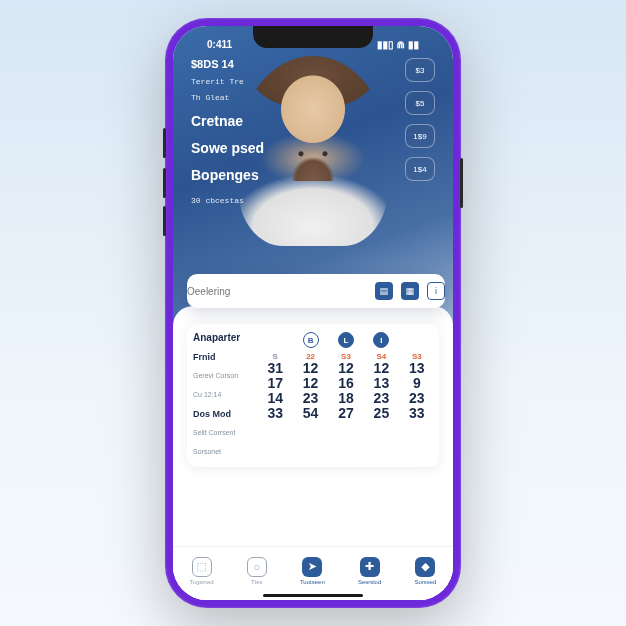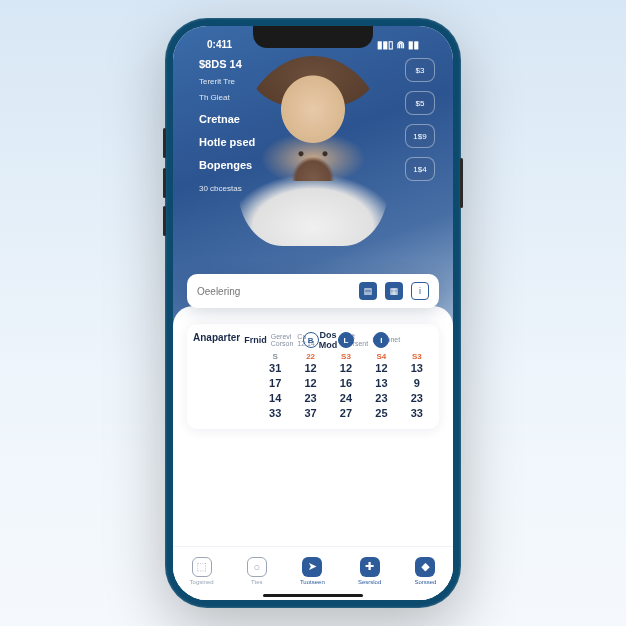--- a/index.html
+++ b/index.html
@@ -3,21 +3,21 @@
   <meta charset="utf-8">
   <style>
     * { margin: 0; padding: 0; box-sizing: border-box; font-family: -apple-system, BlinkMacSystemFont, sans-serif; }
     body {
       width: 626px; height: 626px;
       background: linear-gradient(180deg, #d8e7f5 0%, #eef5fb 60%, #f5f9fd 100%);
       display: flex; align-items: center; justify-content: center;
     }
     .phone {
       width: 296px; height: 590px;
-      background: #0c4a6e; border-radius: 42px;
+      background: #6d28d9; border-radius: 42px;
       padding: 8px; position: relative;
       box-shadow: 0 20px 60px rgba(0,0,0,.25), inset 0 0 3px rgba(255,255,255,.3);
     }
     .phone::before, .phone::after {
       content:''; position:absolute; background:#2a2a2a; border-radius:2px;
     }
     .phone::before { left:-2px; top:110px; width:3px; height:30px; box-shadow: 0 40px 0 #2a2a2a, 0 78px 0 #2a2a2a; }
     .phone::after { right:-2px; top:140px; width:3px; height:50px; }
     .screen {
       width:100%; height:100%; border-radius:34px; overflow:hidden;
@@ -40,24 +40,24 @@
       z-index:1;
     }
     .hero-content { position:relative; z-index:10; padding:4px 18px 0; color:#fff; }
     .header-row { display:flex; align-items:center; gap:6px; margin-bottom:10px; }
     .header-title { font-size:15px; font-weight:500; flex:1; }
     .arrow-btn {
       width:40px; height:22px; border-radius:11px;
       background:rgba(255,255,255,.15); border:1px solid rgba(255,255,255,.3);
       display:flex; align-items:center; justify-content:center; font-size:11px;
     }
-    .menu-zone { display:flex; justify-content:space-between;margin-left:8px; }
+    .menu-zone { display:flex; justify-content:space-between; }
     .menu-left { display:flex; flex-direction:column; gap:7px; font-size:9px; }
-    .menu-heading { font-size:11px; font-weight:600; margin-top:4px; }
-    .menu-sub { opacity:.85; font-size:8px; }
+    .menu-heading { font-size:14px; font-weight:600; margin-top:4px; }
+    .menu-sub { opacity:.85; font-size:8px;font-family:Liberation Mono, monospace; }
     .portrait {
       position:absolute; top:30px; left:50%; transform:translateX(-50%);
       width:150px; height:190px; z-index:5;
       background: radial-gradient(ellipse 60% 50% at 50% 28%, #e8c9a8 0%, #d9b890 35%, transparent 36%),
                   radial-gradient(ellipse 68% 30% at 50% 10%, #6b4e3a 0%, #5a3f2e 60%, transparent 61%),
                   radial-gradient(ellipse 50% 20% at 50% 54%, #c9a888 0%, transparent 70%),
                   radial-gradient(ellipse 80% 40% at 50% 90%, #f0f0f0 0%, #e0e0e0 50%, transparent 70%);
       border-radius: 50% 50% 30% 30%;
       filter: blur(.4px);
     }
@@ -73,52 +73,52 @@
       border:1px solid rgba(255,255,255,.4); background:rgba(60,90,140,.3);
       display:flex; align-items:center; justify-content:center;
       font-size:8px; font-weight:500;
     }
     .card-area {
       position:absolute; top:280px; left:0; right:0; bottom:0;
       background:#fff; z-index:12; padding:0 14px;
       border-radius:20px 20px 0 0;
     }
     .search-card {
-      position:absolute; top:-32px; left:14px; right:14px;
-      background:#fff; border-radius:10px; padding:8px 10px;
+      position:absolute; top:-32px; left:14px; right:8px;
+      background:#fff; border-radius:10px; padding:8px 0;
       box-shadow:0 4px 18px rgba(20,40,80,.18);
       display:flex; align-items:center; gap:8px;
     }
     .search-card input { border:none; outline:none; flex:1; font-size:10px; color:#445; }
     .mini-icon {
       width:18px; height:18px; border-radius:4px;
       display:flex; align-items:center; justify-content:center; font-size:9px;
     }
     .mi-blue { background:#2e5c9a; color:#fff; }
     .mi-outline { border:1.4px solid #2e5c9a; color:#2e5c9a; }
     .cal {
       margin-top:18px; background:#fff; border-radius:10px; padding:8px 6px;
       box-shadow:0 2px 12px rgba(20,40,80,.08);
     }
     .cal-body { display:flex; gap:6px; }
-    .cal-side { width:60px; display:flex; flex-direction:row; gap:4px; font-size:7px; color:#8590a0; }
+    .cal-side { width:60px; display:flex; flex-direction:column; gap:4px; font-size:7px; color:#8590a0; }
     .cal-side .lead { font-size:10px; color:#1a2b4a; font-weight:600; margin-bottom:2px; }
     .cal-side .row-h { height:15px; display:flex; align-items:center; }
     .cal-grid { flex:1; }
     .cal-toprow, .cal-row { display:grid; grid-template-columns:repeat(5,1fr); gap:3px; }
     .cal-toprow { margin-bottom:4px; }
     .cal-dot {
       width:16px; height:16px; border-radius:50%; border:1.5px solid #2e5c9a;
       display:flex; align-items:center; justify-content:center;
       font-size:8px; font-weight:700; color:#2e5c9a; margin:0 auto;
     }
     .cal-dot.fill { background:#2e5c9a; color:#fff; }
     .cal-head { text-align:center; font-size:8px; color:#8a94a4; font-weight:600; }
     .cal-head.hot { color:#e0653a; }
-    .cal-cell { text-align:center; font-size:11px; font-weight:600; color:#1a2b4a; height:15px; line-height:15px; }
+    .cal-cell { text-align:center; font-size:14px; font-weight:600; color:#1a2b4a; height:15px; line-height:15px; }
     .tabbar {
       position:absolute; bottom:0; left:0; right:0; height:54px;
       background:#fff; border-top:1px solid #eef1f5;
       display:flex; justify-content:space-around; align-items:center;
       padding-bottom:6px;
     }
     .tab { display:flex; flex-direction:column; align-items:center; gap:2px; font-size:6px; color:#9aa5b5; }
     .tab.active { color:#2e5c9a; }
     .tab-icon {
       width:20px; height:20px; border-radius:6px;
@@ -148,21 +148,21 @@
         </div>
       </div>
 
 
       <div class="menu-zone">
         <div class="menu-left">
           <span style="font-size:11px;font-weight:600;">$8DS 14</span>
           <span class="menu-sub">Tererit Tre</span>
           <span class="menu-sub">Th Gleat</span>
           <span class="menu-heading">Cretnae</span>
-          <span class="menu-heading">Hotle psed</span>
+          <span class="menu-heading">Sowe psed</span>
           <span class="menu-heading">Bopenges</span>
           <span class="menu-sub" style="margin-top:6px;">30 cbcestas</span>
         </div>
         <div class="pill-col">
           <div class="pill">$3</div>
           <div class="pill">$5</div>
           <div class="pill">1$9</div>
           <div class="pill">1$4</div>
         </div>
       </div>
@@ -213,27 +213,27 @@
                 <div class="cal-row">
                   <span class="cal-cell">17</span>
                   <span class="cal-cell">12</span>
                   <span class="cal-cell">16</span>
                   <span class="cal-cell">13</span>
                   <span class="cal-cell">9</span>
                 </div>
                 <div class="cal-row">
                   <span class="cal-cell">14</span>
                   <span class="cal-cell">23</span>
-                  <span class="cal-cell">24</span>
+                  <span class="cal-cell">18</span>
                   <span class="cal-cell">23</span>
                   <span class="cal-cell">23</span>
                 </div>
                 <div class="cal-row">
                   <span class="cal-cell">33</span>
-                  <span class="cal-cell">37</span>
+                  <span class="cal-cell">54</span>
                   <span class="cal-cell">27</span>
                   <span class="cal-cell">25</span>
                   <span class="cal-cell">33</span>
                 </div>
               </div>
           </div>
         </div>
       </div>
 
       <div class="tabbar">

